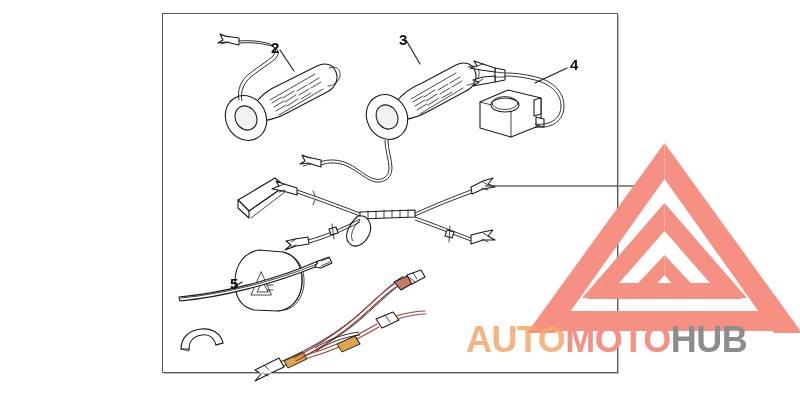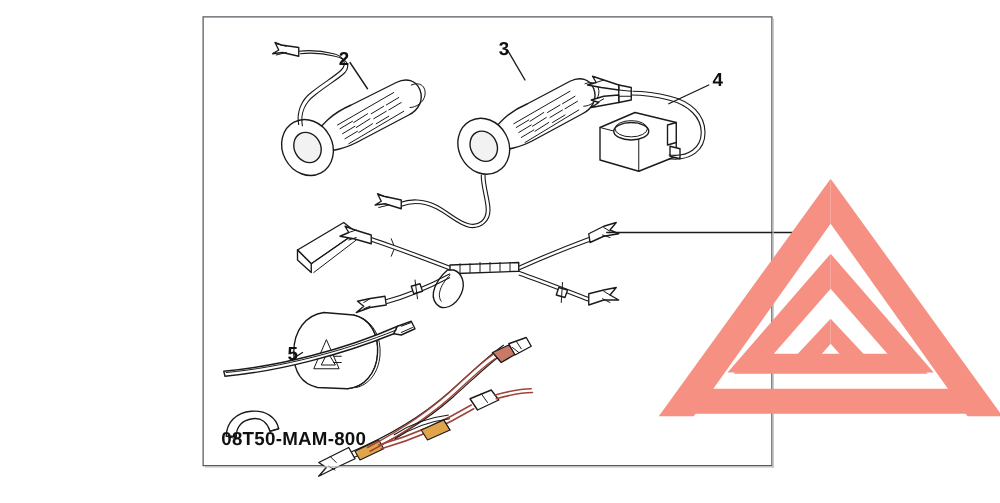--- a/index.html
+++ b/index.html
@@ -285,36 +285,38 @@
     </svg>
 
   </div>
 
   <div class="callout-num" style="left:645px; top:181px;">1</div>
   <div class="callout-num" style="left:271px; top:40px;">2</div>
   <div class="callout-num" style="left:399px; top:32px;">3</div>
   <div class="callout-num" style="left:570px; top:57px;">4</div>
   <div class="callout-num" style="left:230px; top:276px;">5</div>
 
-  <div id="part-number">08T50-MAM-800</div>
 
   <div id="watermark">
 
     <svg id="watermark-logo" viewBox="0 0 275 192" xmlns="http://www.w3.org/2000/svg">
       <g fill="#f59082">
 
         <path d="M137.5 0 L275 190 L247 190 L137.5 36 Z"></path>
         <path d="M137.5 0 L0 190 L28 190 L137.5 36 Z"></path>
         <path d="M33 168 L242 168 L256 188 L19 188 Z"></path>
 
         <path d="M137.5 60 L220 155 L196 155 L137.5 88 Z"></path>
         <path d="M137.5 60 L55 155 L79 155 L137.5 88 Z"></path>
         <path d="M72 140 L203 140 L215 156 L60 156 Z"></path>
 
         <path d="M137.5 112 L175 152 L155 152 L137.5 132 Z"></path>
         <path d="M137.5 112 L100 152 L120 152 L137.5 132 Z"></path>
       </g>
     </svg>
 
+    <div id="watermark-text">
+      <span class="wm-auto" style="color: rgb(245, 168, 106);">AUTO</span><span class="wm-moto" style="color: rgb(245, 144, 130);">MOTO</span><span class="wm-hub" style="color: rgb(141, 141, 141);">HUB</span>
+    </div>
 
   </div>
 
 </div>
 
 </body></html>

